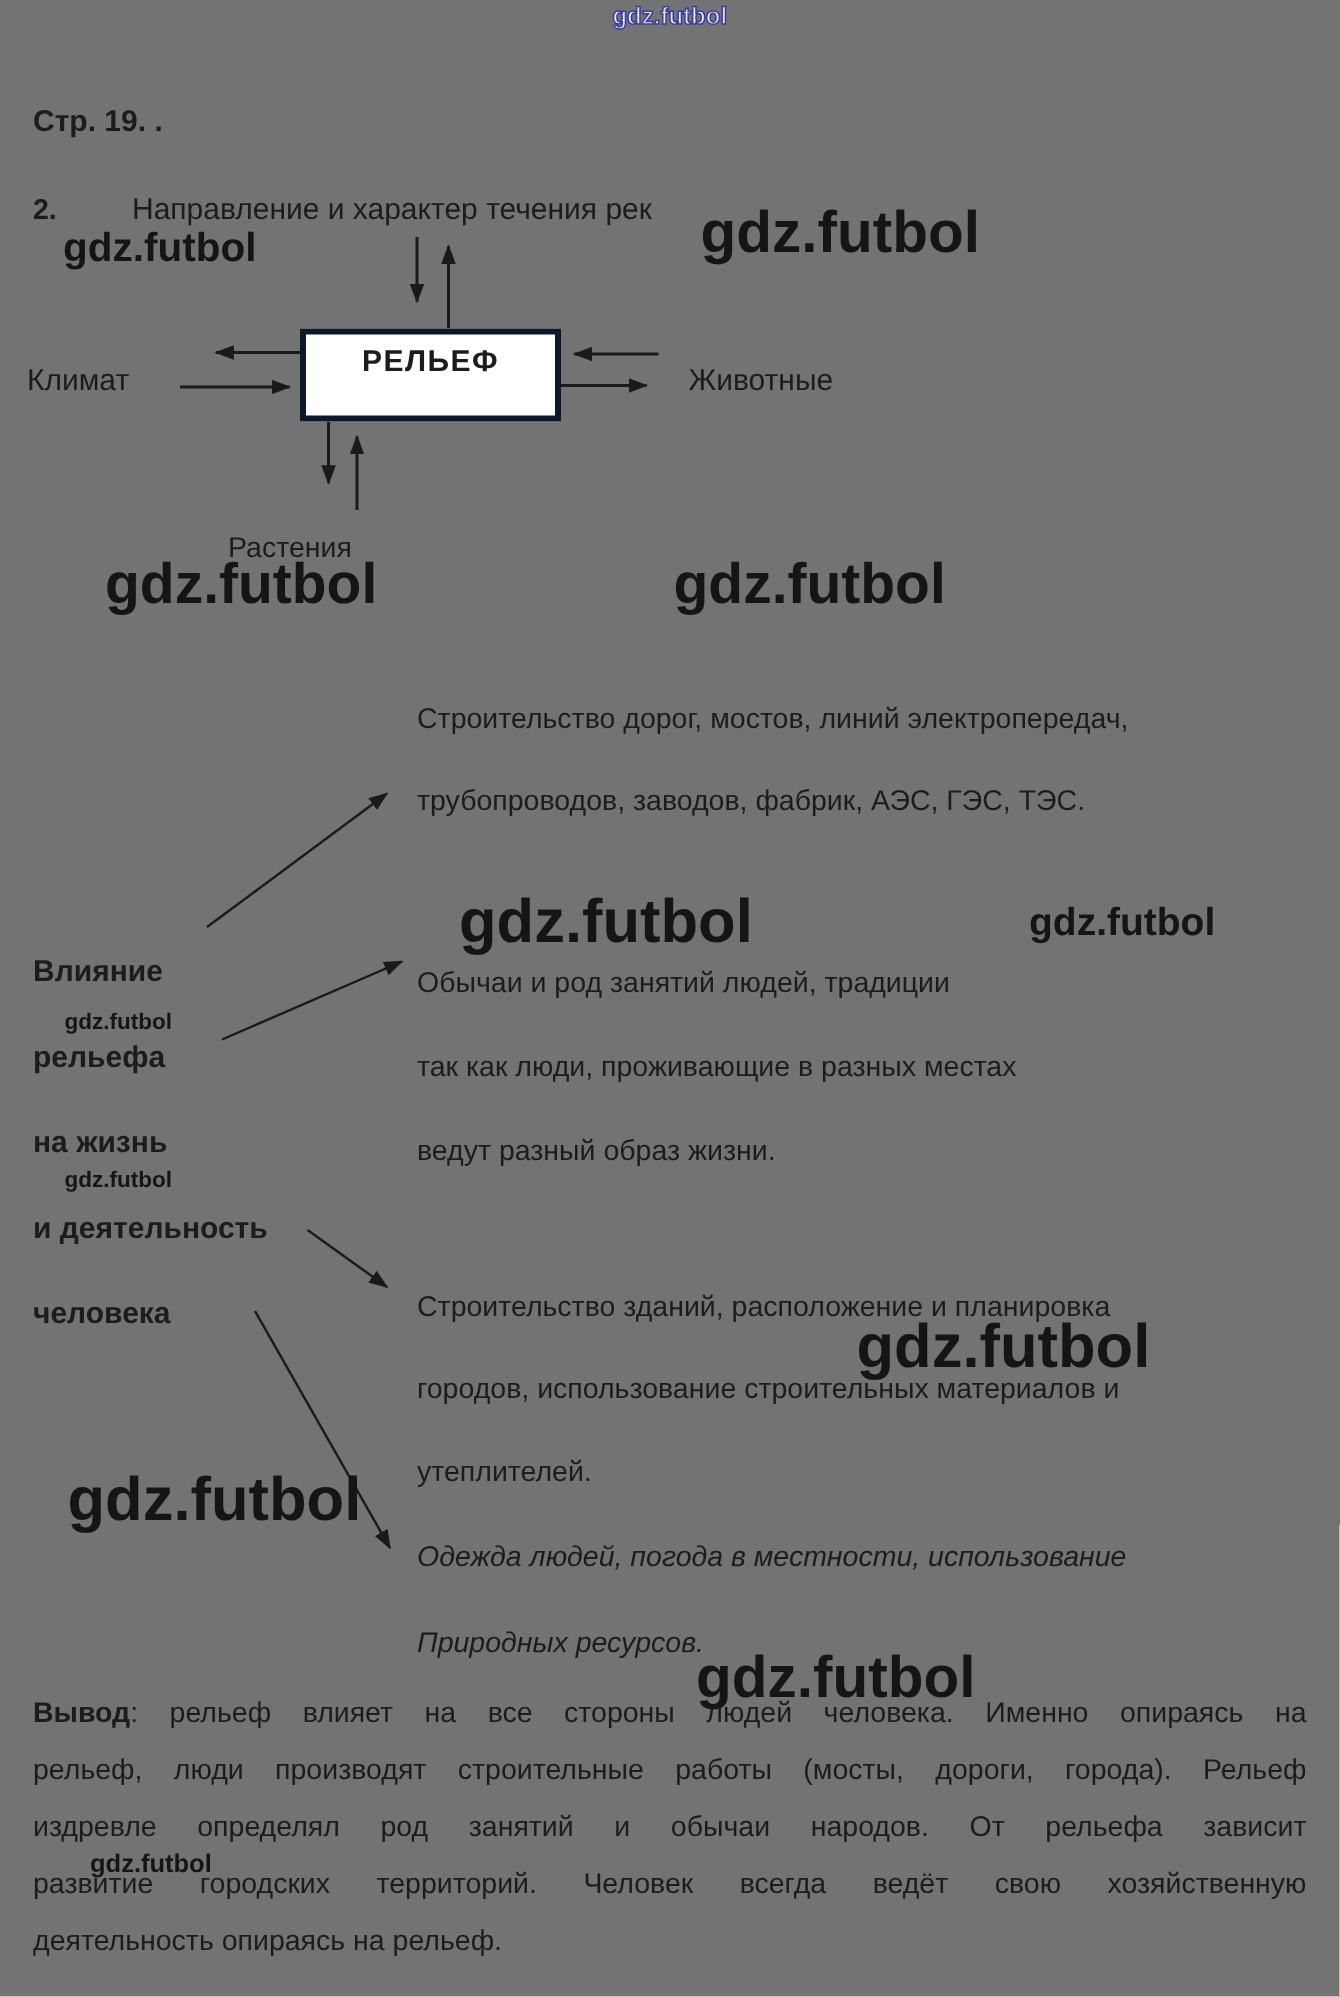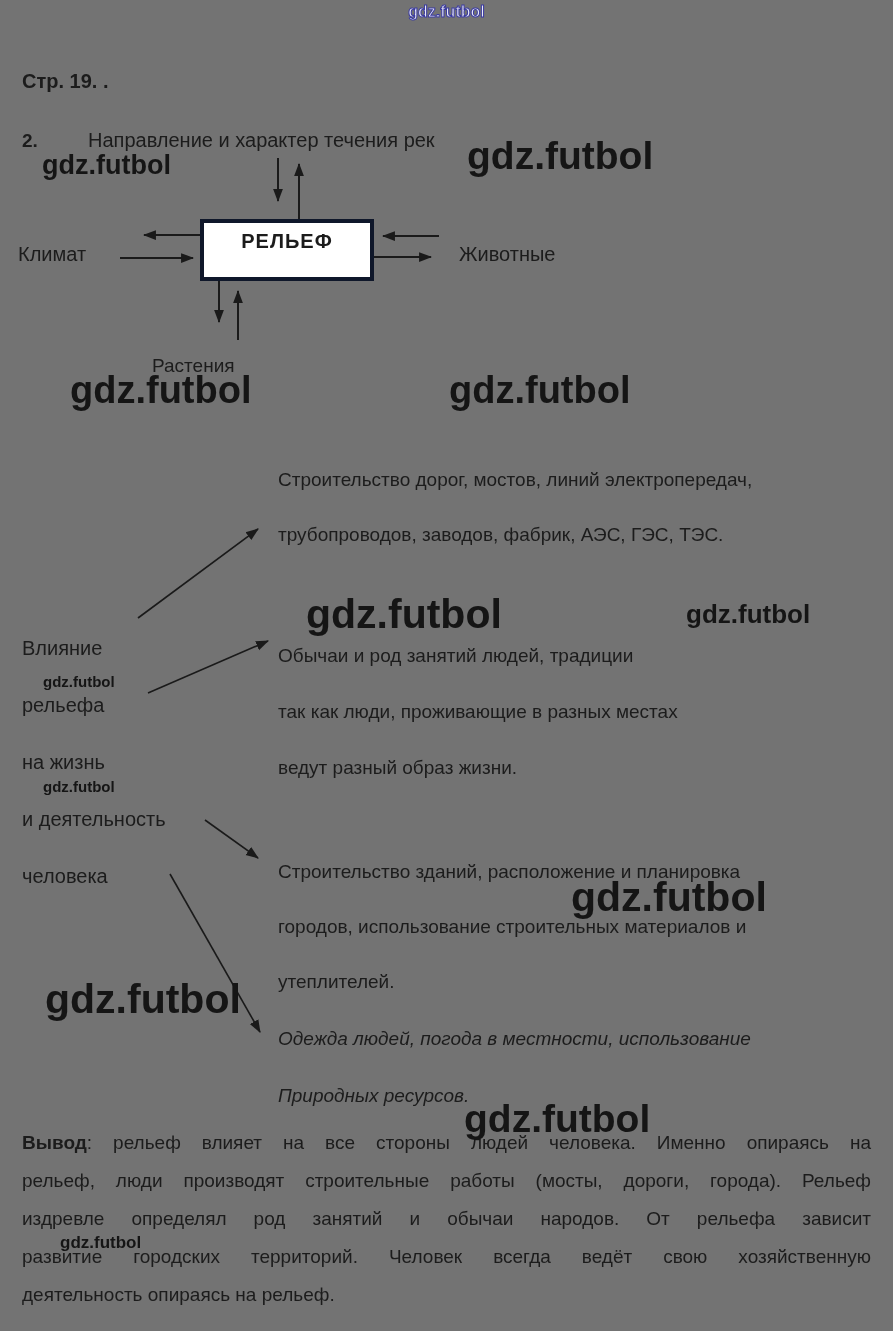--- a/index.html
+++ b/index.html
@@ -29,21 +29,21 @@
     border: 4px solid #0f172a; background: #ffffff; z-index: 2;
     display: flex; justify-content: center; align-items: flex-start;
   }
   .relief-box span { font-size: 20px; font-weight: bold; letter-spacing: 1px; margin-top: 7px; }
   .lbl-klimat    { left: 18px;  top: 243px; font-size: 20px; z-index: 2; }
   .lbl-zhivotnye { left: 459px; top: 243px; font-size: 20px; z-index: 2; }
   .lbl-rasteniya { left: 152px; top: 355px; font-size: 19px; z-index: 2; }
 
   
   .influence-labels { position: absolute; left: 22px; top: 620px; line-height: 57px;
-                      font-size: 20px; font-weight: normal; z-index: 2; white-space: nowrap; }
+                      font-size: 20px; font-weight: bold; z-index: 2; white-space: nowrap; }
   .block { position: absolute; left: 278px; font-size: 19px; line-height: 55px;
            z-index: 2; white-space: nowrap; }
   .block-1 { top: 452px; }
   .block-2 { top: 628px; line-height: 56px; }
   .block-3 { top: 844px; }
   .block-4 { top: 1010px; line-height: 57px; font-style: italic; }
 
   
   .conclusion { position: absolute; left: 22px; top: 1124px; width: 849px;
                 font-size: 19px; line-height: 38px; z-index: 2; }

